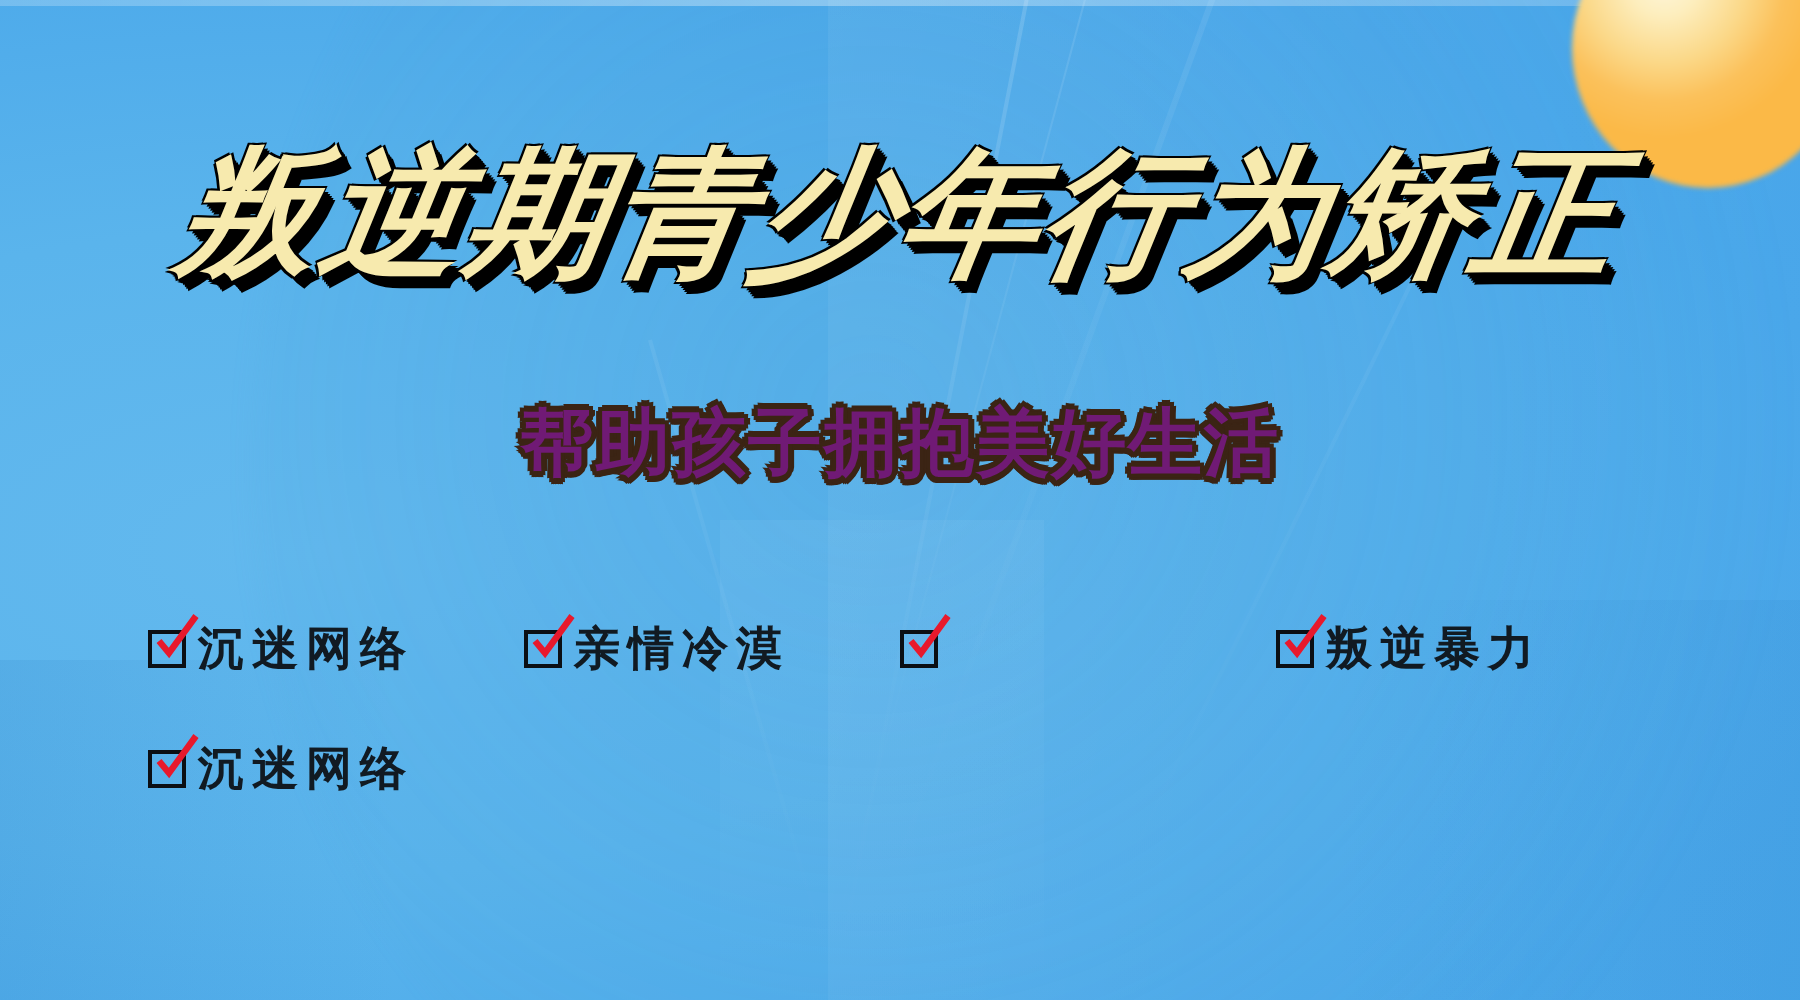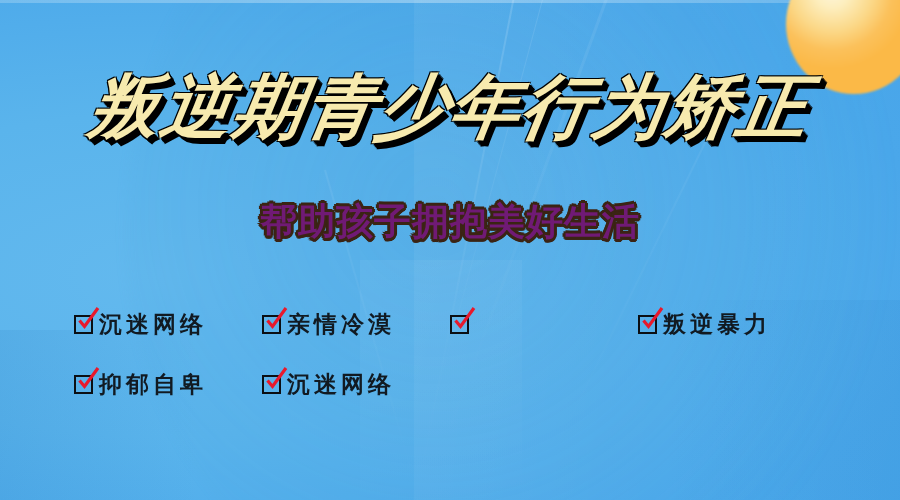--- a/index.html
+++ b/index.html
@@ -249,28 +249,20 @@
 
     <div class="check-item">
       <span class="check-box">
         <svg viewBox="0 0 22 22" aria-hidden="true">
           <path d="M2.5 10.5 L7.5 16.5 L21 -2" fill="none" stroke="#E8192C" stroke-width="3.2" stroke-linecap="butt" stroke-linejoin="miter"></path>
         </svg>
       </span>
       <span class="check-label">叛逆暴力</span>
     </div>
 
-    <div class="check-item">
-      <span class="check-box">
-        <svg viewBox="0 0 22 22" aria-hidden="true">
-          <path d="M2.5 10.5 L7.5 16.5 L21 -2" fill="none" stroke="#E8192C" stroke-width="3.2" stroke-linecap="butt" stroke-linejoin="miter"></path>
-        </svg>
-      </span>
-      <span class="check-label">抑郁自卑</span>
-    </div>
 
     <div class="check-item">
       <span class="check-box">
         <svg viewBox="0 0 22 22" aria-hidden="true">
           <path d="M2.5 10.5 L7.5 16.5 L21 -2" fill="none" stroke="#E8192C" stroke-width="3.2" stroke-linecap="butt" stroke-linejoin="miter"></path>
         </svg>
       </span>
       <span class="check-label">沉迷网络</span>
     </div>
 

